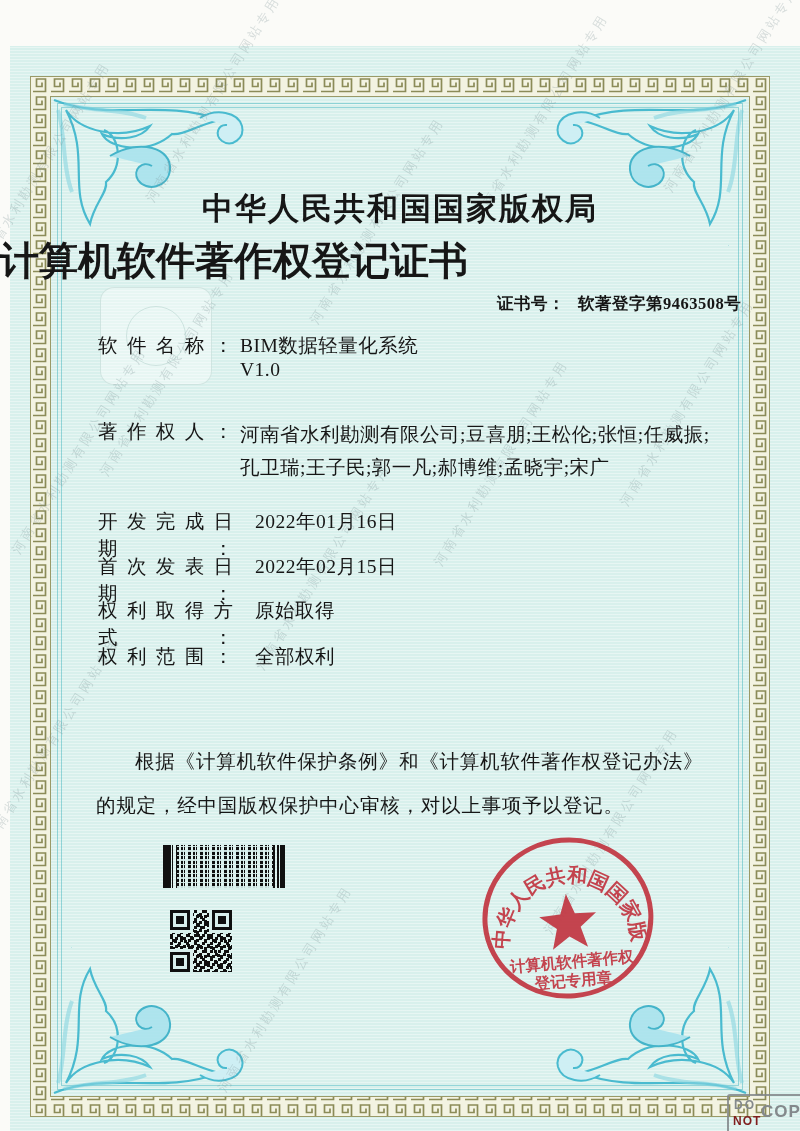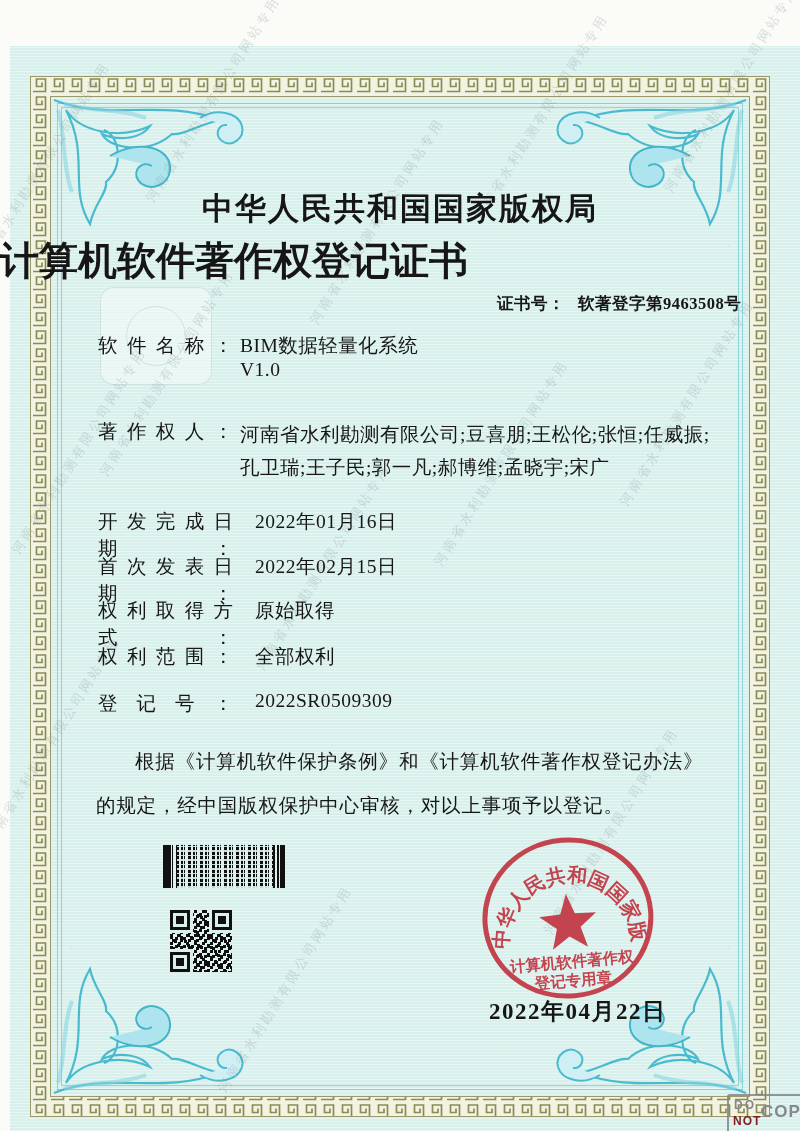--- a/index.html
+++ b/index.html
@@ -142,23 +142,20 @@
   </div>
 
   <div class="row" style="top:597px">
     <span class="lbl">权利取得方式：</span><span class="val gap-lg">原始取得</span>
   </div>
 
   <div class="row" style="top:643px">
     <span class="lbl">权利范围：</span><span class="val gap-lg">全部权利</span>
   </div>
 
-  <div class="row" style="top:690px">
-    <span class="lbl">登记号：</span><span class="val gap-lg">2022SR0509309</span>
-  </div>
 
   <div class="statement">根据《计算机软件保护条例》和《计算机软件著作权登记办法》的规定，经中国版权保护中心审核，对以上事项予以登记。</div>
 
   <div class="barcode"></div>
 
   <svg class="qr" width="62" height="62" viewBox="0 0 62 62">
     <defs>
       <pattern id="qr1" width="8" height="8" patternUnits="userSpaceOnUse">
         <rect x="0" y="0" width="3" height="3" fill="#101010"></rect>
         <rect x="5" y="3" width="3" height="3" fill="#101010"></rect>
@@ -199,21 +196,20 @@
     </defs>
     <ellipse cx="88" cy="82" rx="83" ry="78" fill="none" stroke="#c23743" stroke-width="5"></ellipse>
     <text font-size="20" font-weight="700" fill="#c23743" font-family="Liberation Serif,serif">
       <textPath href="#sealArc" startOffset="0" textLength="238" lengthAdjust="spacingAndGlyphs">中华人民共和国国家版权局</textPath>
     </text>
     <polygon points="88,58 95.3,77.9 116.5,78.7 99.9,91.9 105.6,112.3 88,100.5 70.4,112.3 76.1,91.9 59.5,78.7 80.7,77.9" fill="#c23743"></polygon>
     <text x="88" y="131" text-anchor="middle" font-size="15.5" font-weight="700" fill="#c23743" font-family="Liberation Serif,serif">计算机软件著作权</text>
     <text x="88" y="150" text-anchor="middle" font-size="15.5" font-weight="700" fill="#c23743" font-family="Liberation Serif,serif">登记专用章</text>
   </svg>
 
-  <div class="issue-date">2022年04月22日</div>
 
   <div class="copybox">
     <span class="do">DO</span>
     <span class="not">NOT</span>
     <span class="copy">COPY</span>
   </div>
 
 </div>
 
 </body></html>

